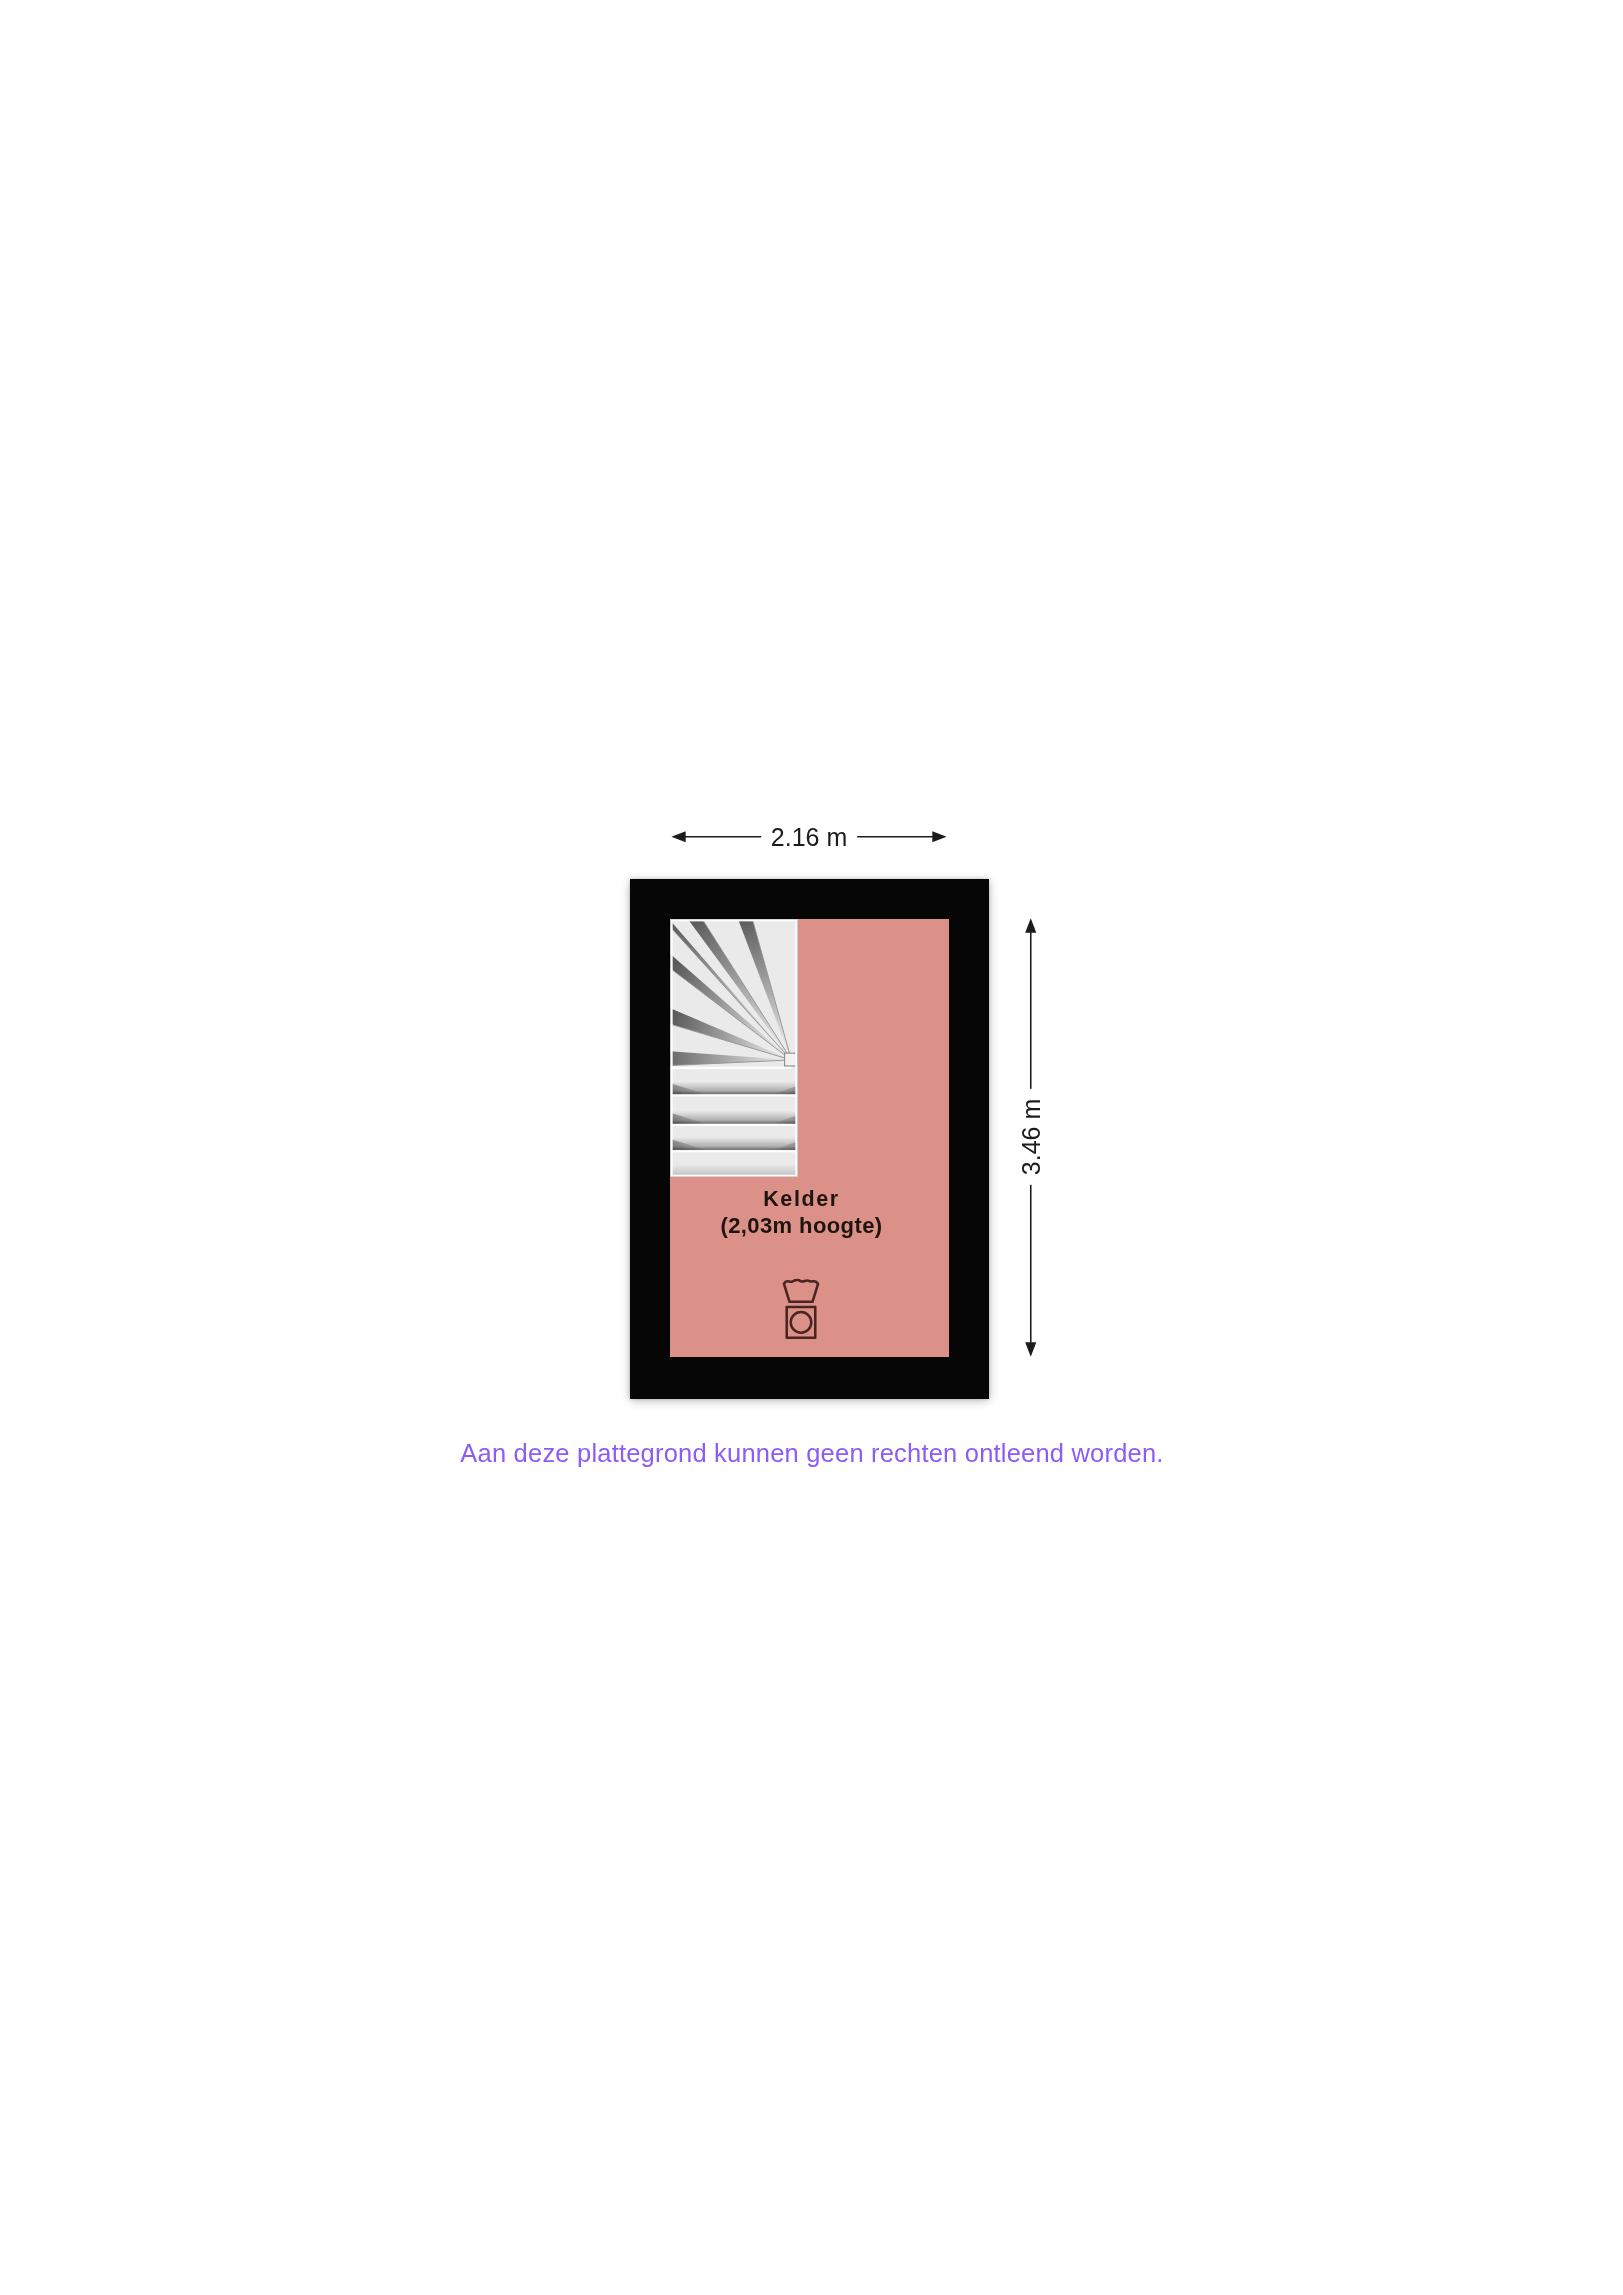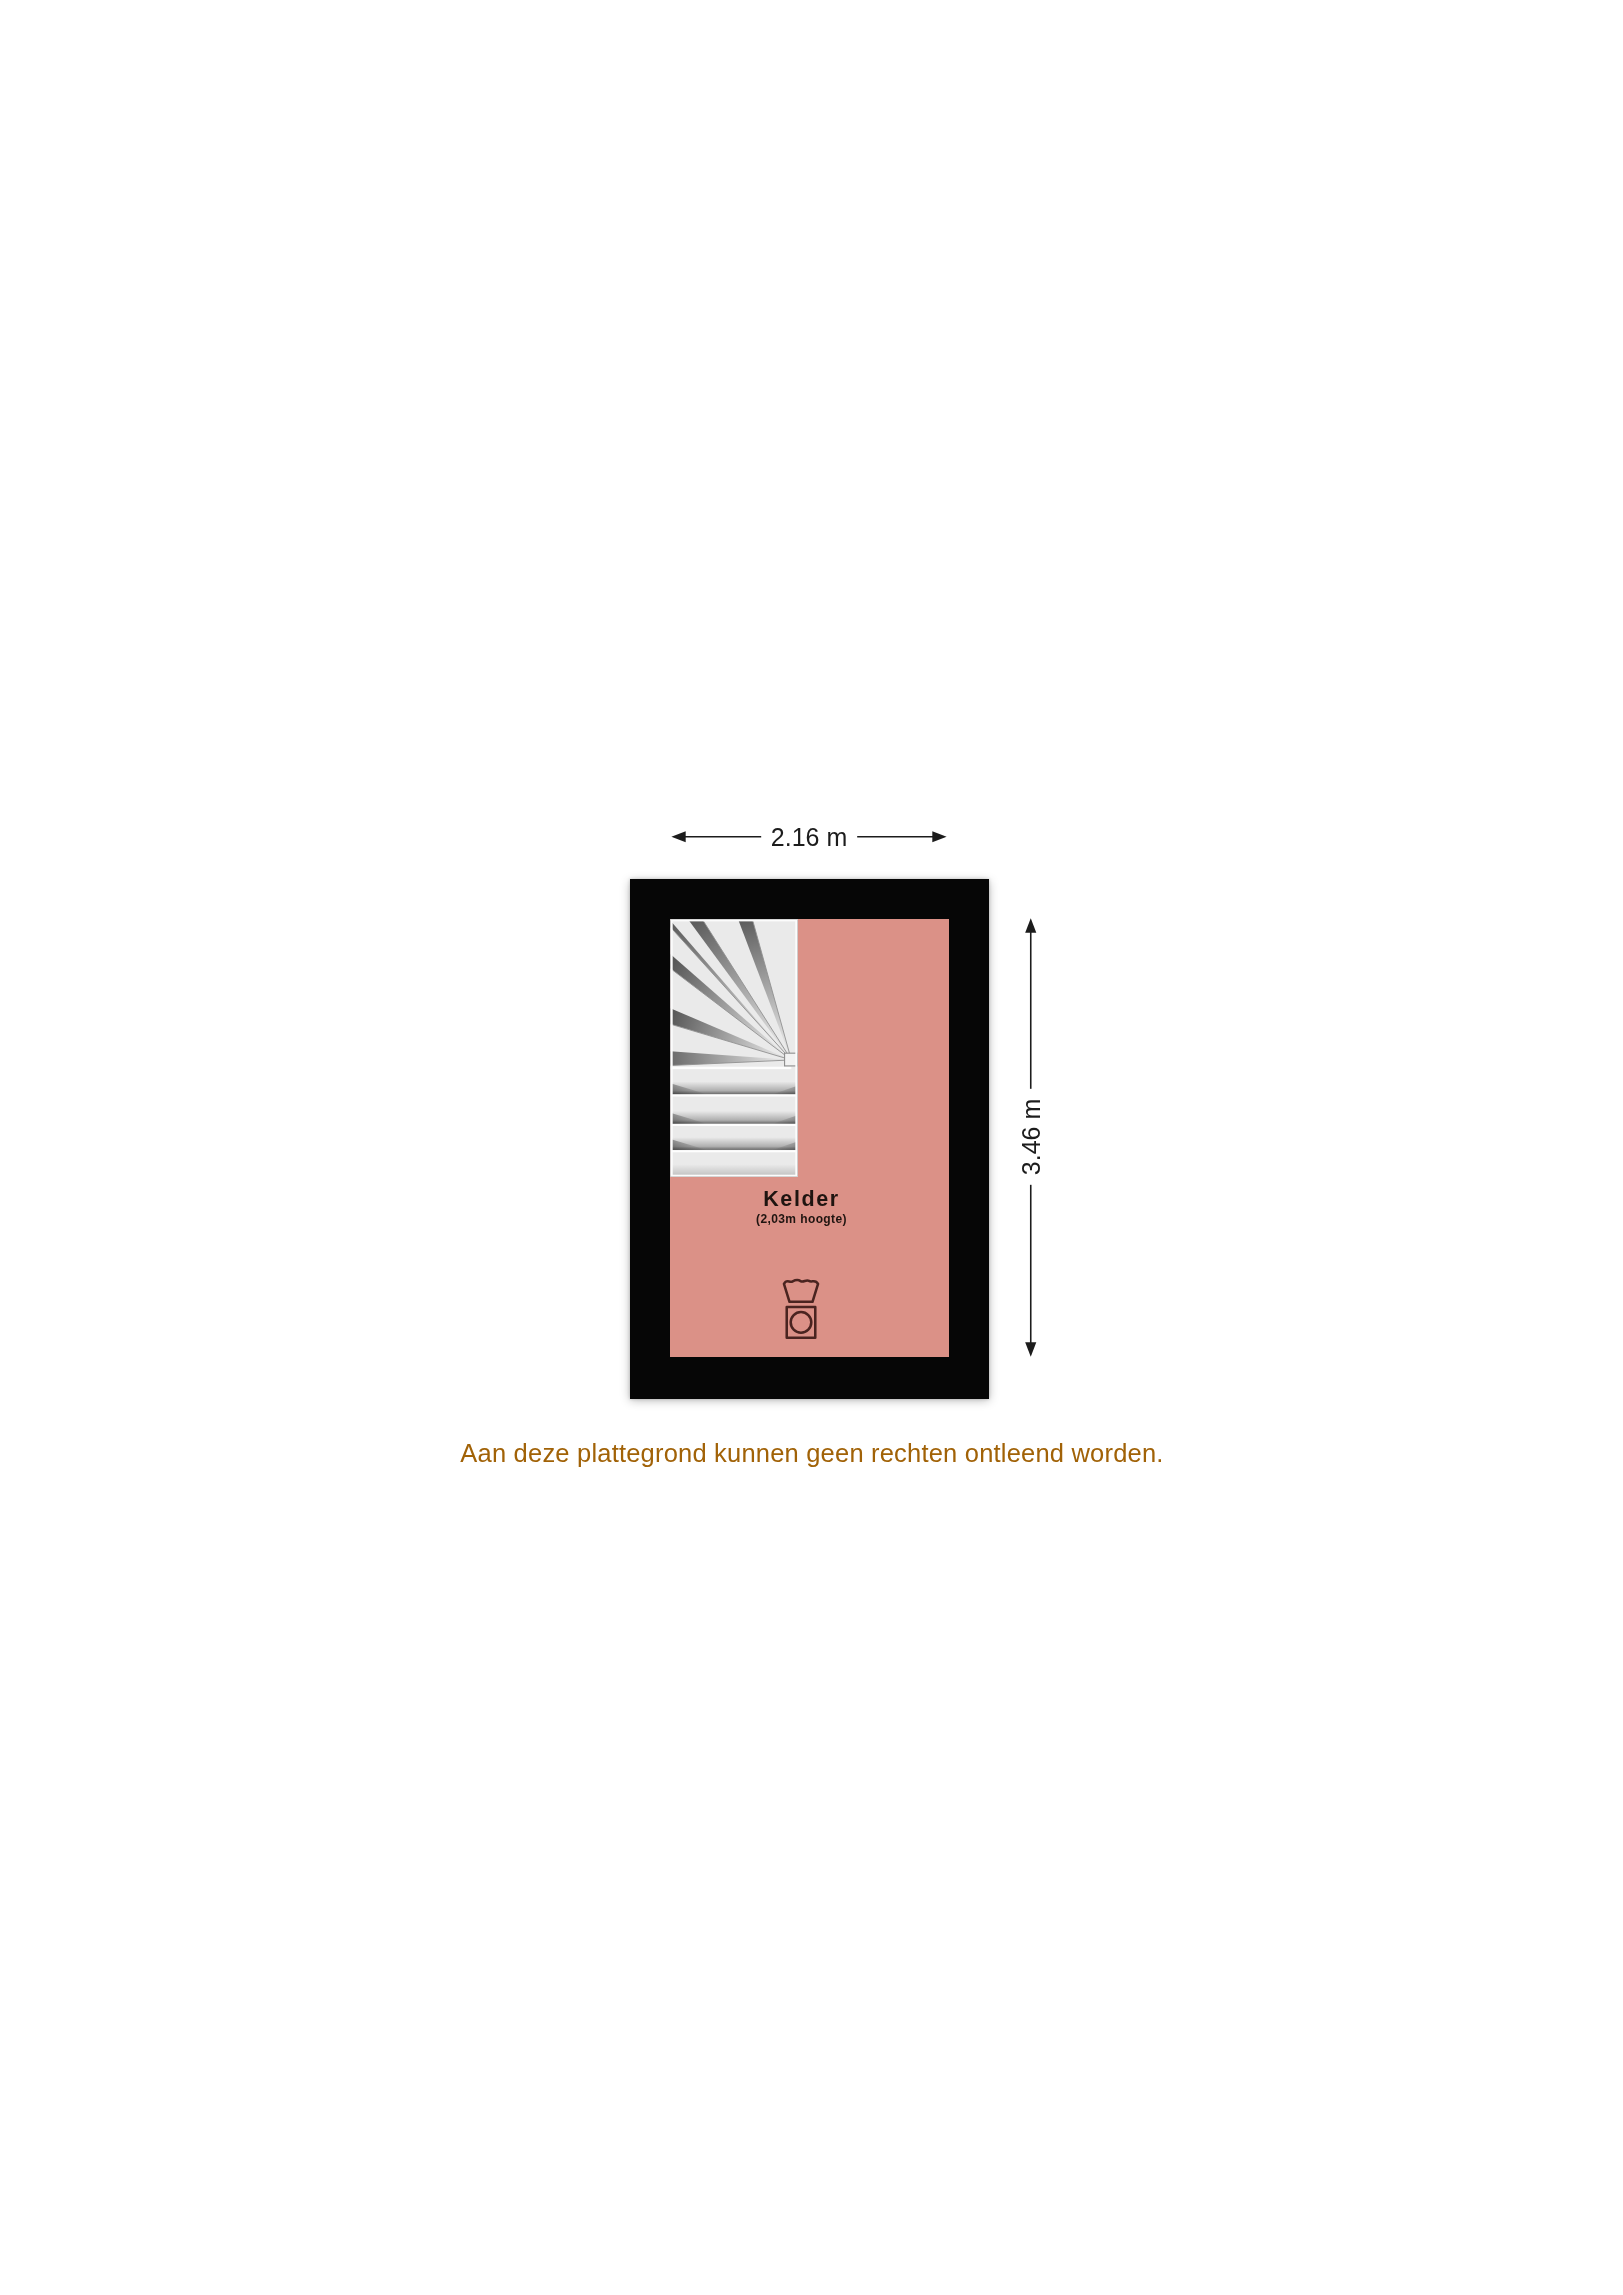--- a/index.html
+++ b/index.html
@@ -31,41 +31,41 @@
     background:var(--floor);
   }
   .stairs{position:absolute;left:0;top:0;display:block;}
 
   .room-label{
     position:absolute;left:50%;top:268px;width:100%;
     transform:translateX(calc(-50% - 8px));
     text-align:center;color:var(--room-text);
   }
   .room-name{font-size:21.5px;font-weight:700;letter-spacing:1.6px;line-height:1.15;text-align:center;}
-  .room-note{font-size:12px;font-weight:700;letter-spacing:0.4px;line-height:1.25;}
+  .room-note{font-size:22px;font-weight:700;letter-spacing:0.4px;line-height:1.25;}
 
   .washer{position:absolute;left:111px;top:357px;display:block;}
   .washer path,.washer rect,.washer circle{
     fill:none;stroke:var(--icon-stroke);stroke-width:3.2;stroke-linejoin:round;stroke-linecap:round;
   }
 
   
   .dim-svg{position:absolute;display:block;overflow:visible;}
   .dim-svg line{stroke:var(--dim-color);stroke-width:2;}
   .dim-svg polygon{fill:var(--dim-color);}
   .dim-label{
     position:absolute;color:var(--dim-color);font-size:25px;line-height:1;
     background:var(--page-bg);padding:1.6px 9.6px;white-space:nowrap;
   }
   .dim-label.h{left:809px;top:837px;transform:translate(-50%,-50%);}
   .dim-label.v{left:1031px;top:1137px;transform:translate(-50%,-50%) rotate(-90deg);}
 
   .caption{
     position:absolute;left:812px;top:1439px;transform:translateX(-50%);
-    font-size:25.5px;color:#a16207;white-space:nowrap;letter-spacing:0.2px;
+    font-size:25.5px;color:#8b5cf6;white-space:nowrap;letter-spacing:0.2px;
   }
 </style>
 </head>
 <body>
 
 <div class="stage">
 
   <svg class="dim-svg" style="left:671px;top:828px" width="276" height="17.5" viewBox="0 0 346 22">
     <polygon points="0,11 18,4 18,18"></polygon>
     <line x1="14" y1="11" x2="332" y2="11"></line>

